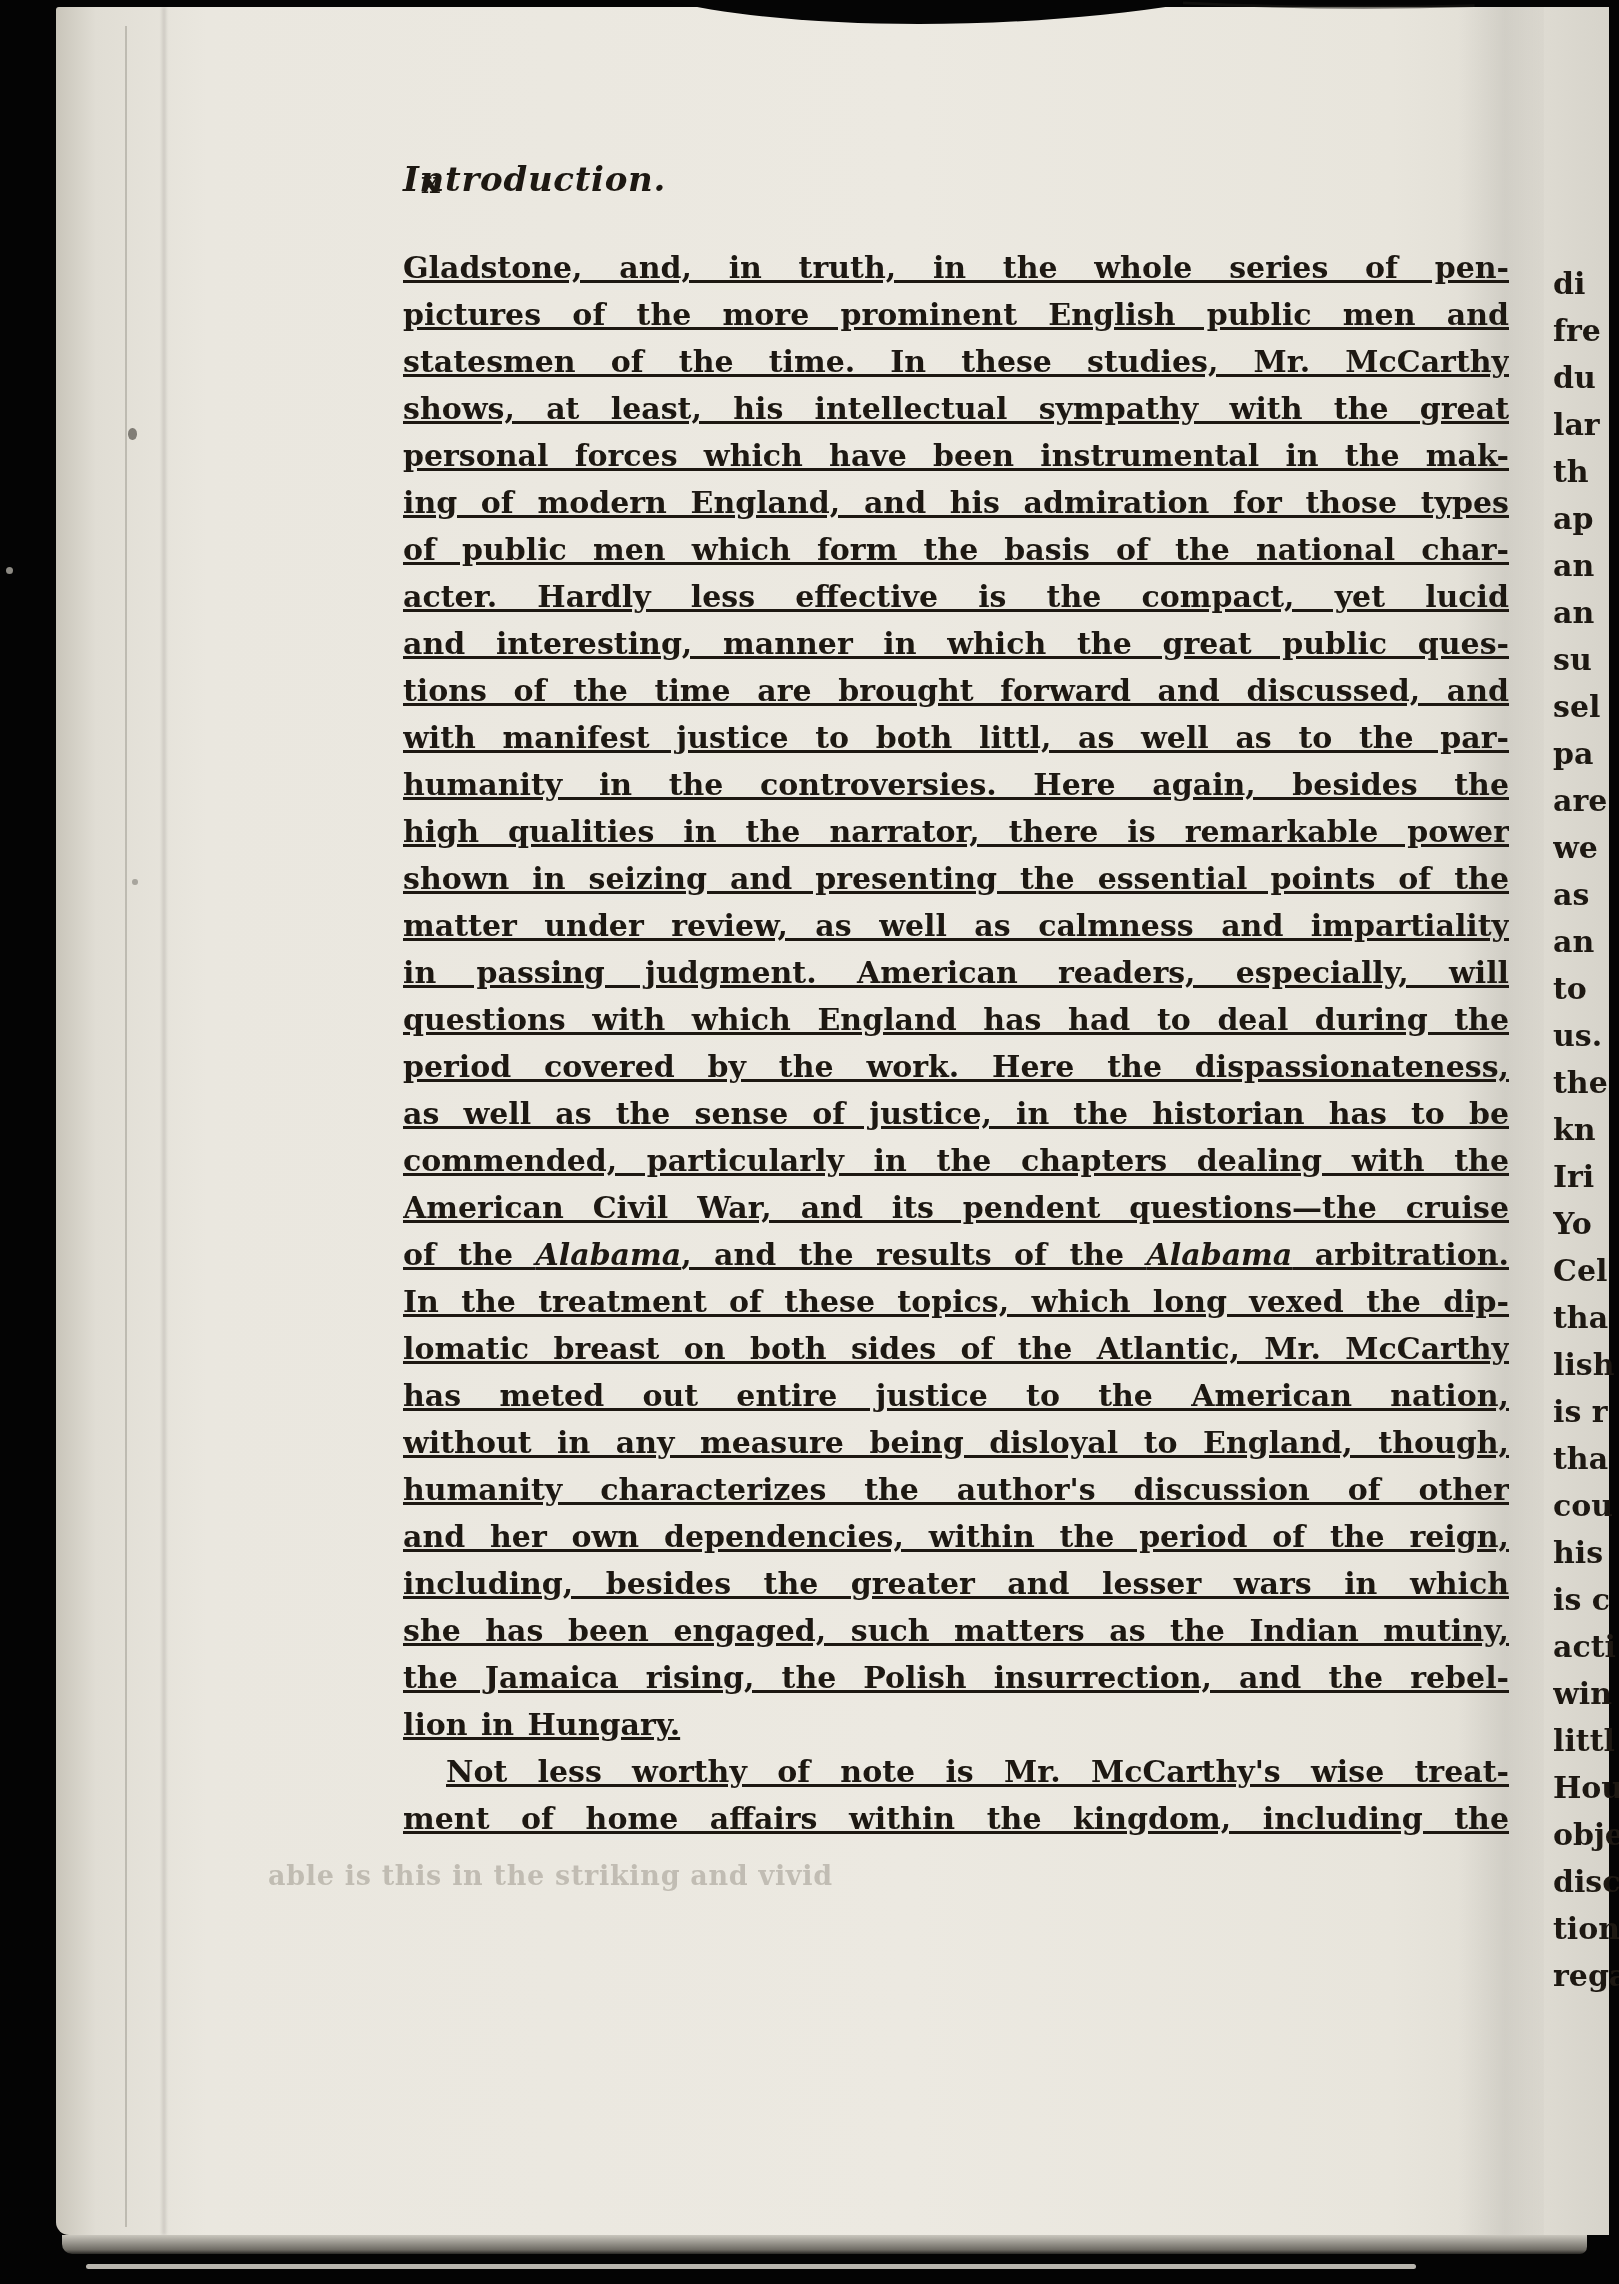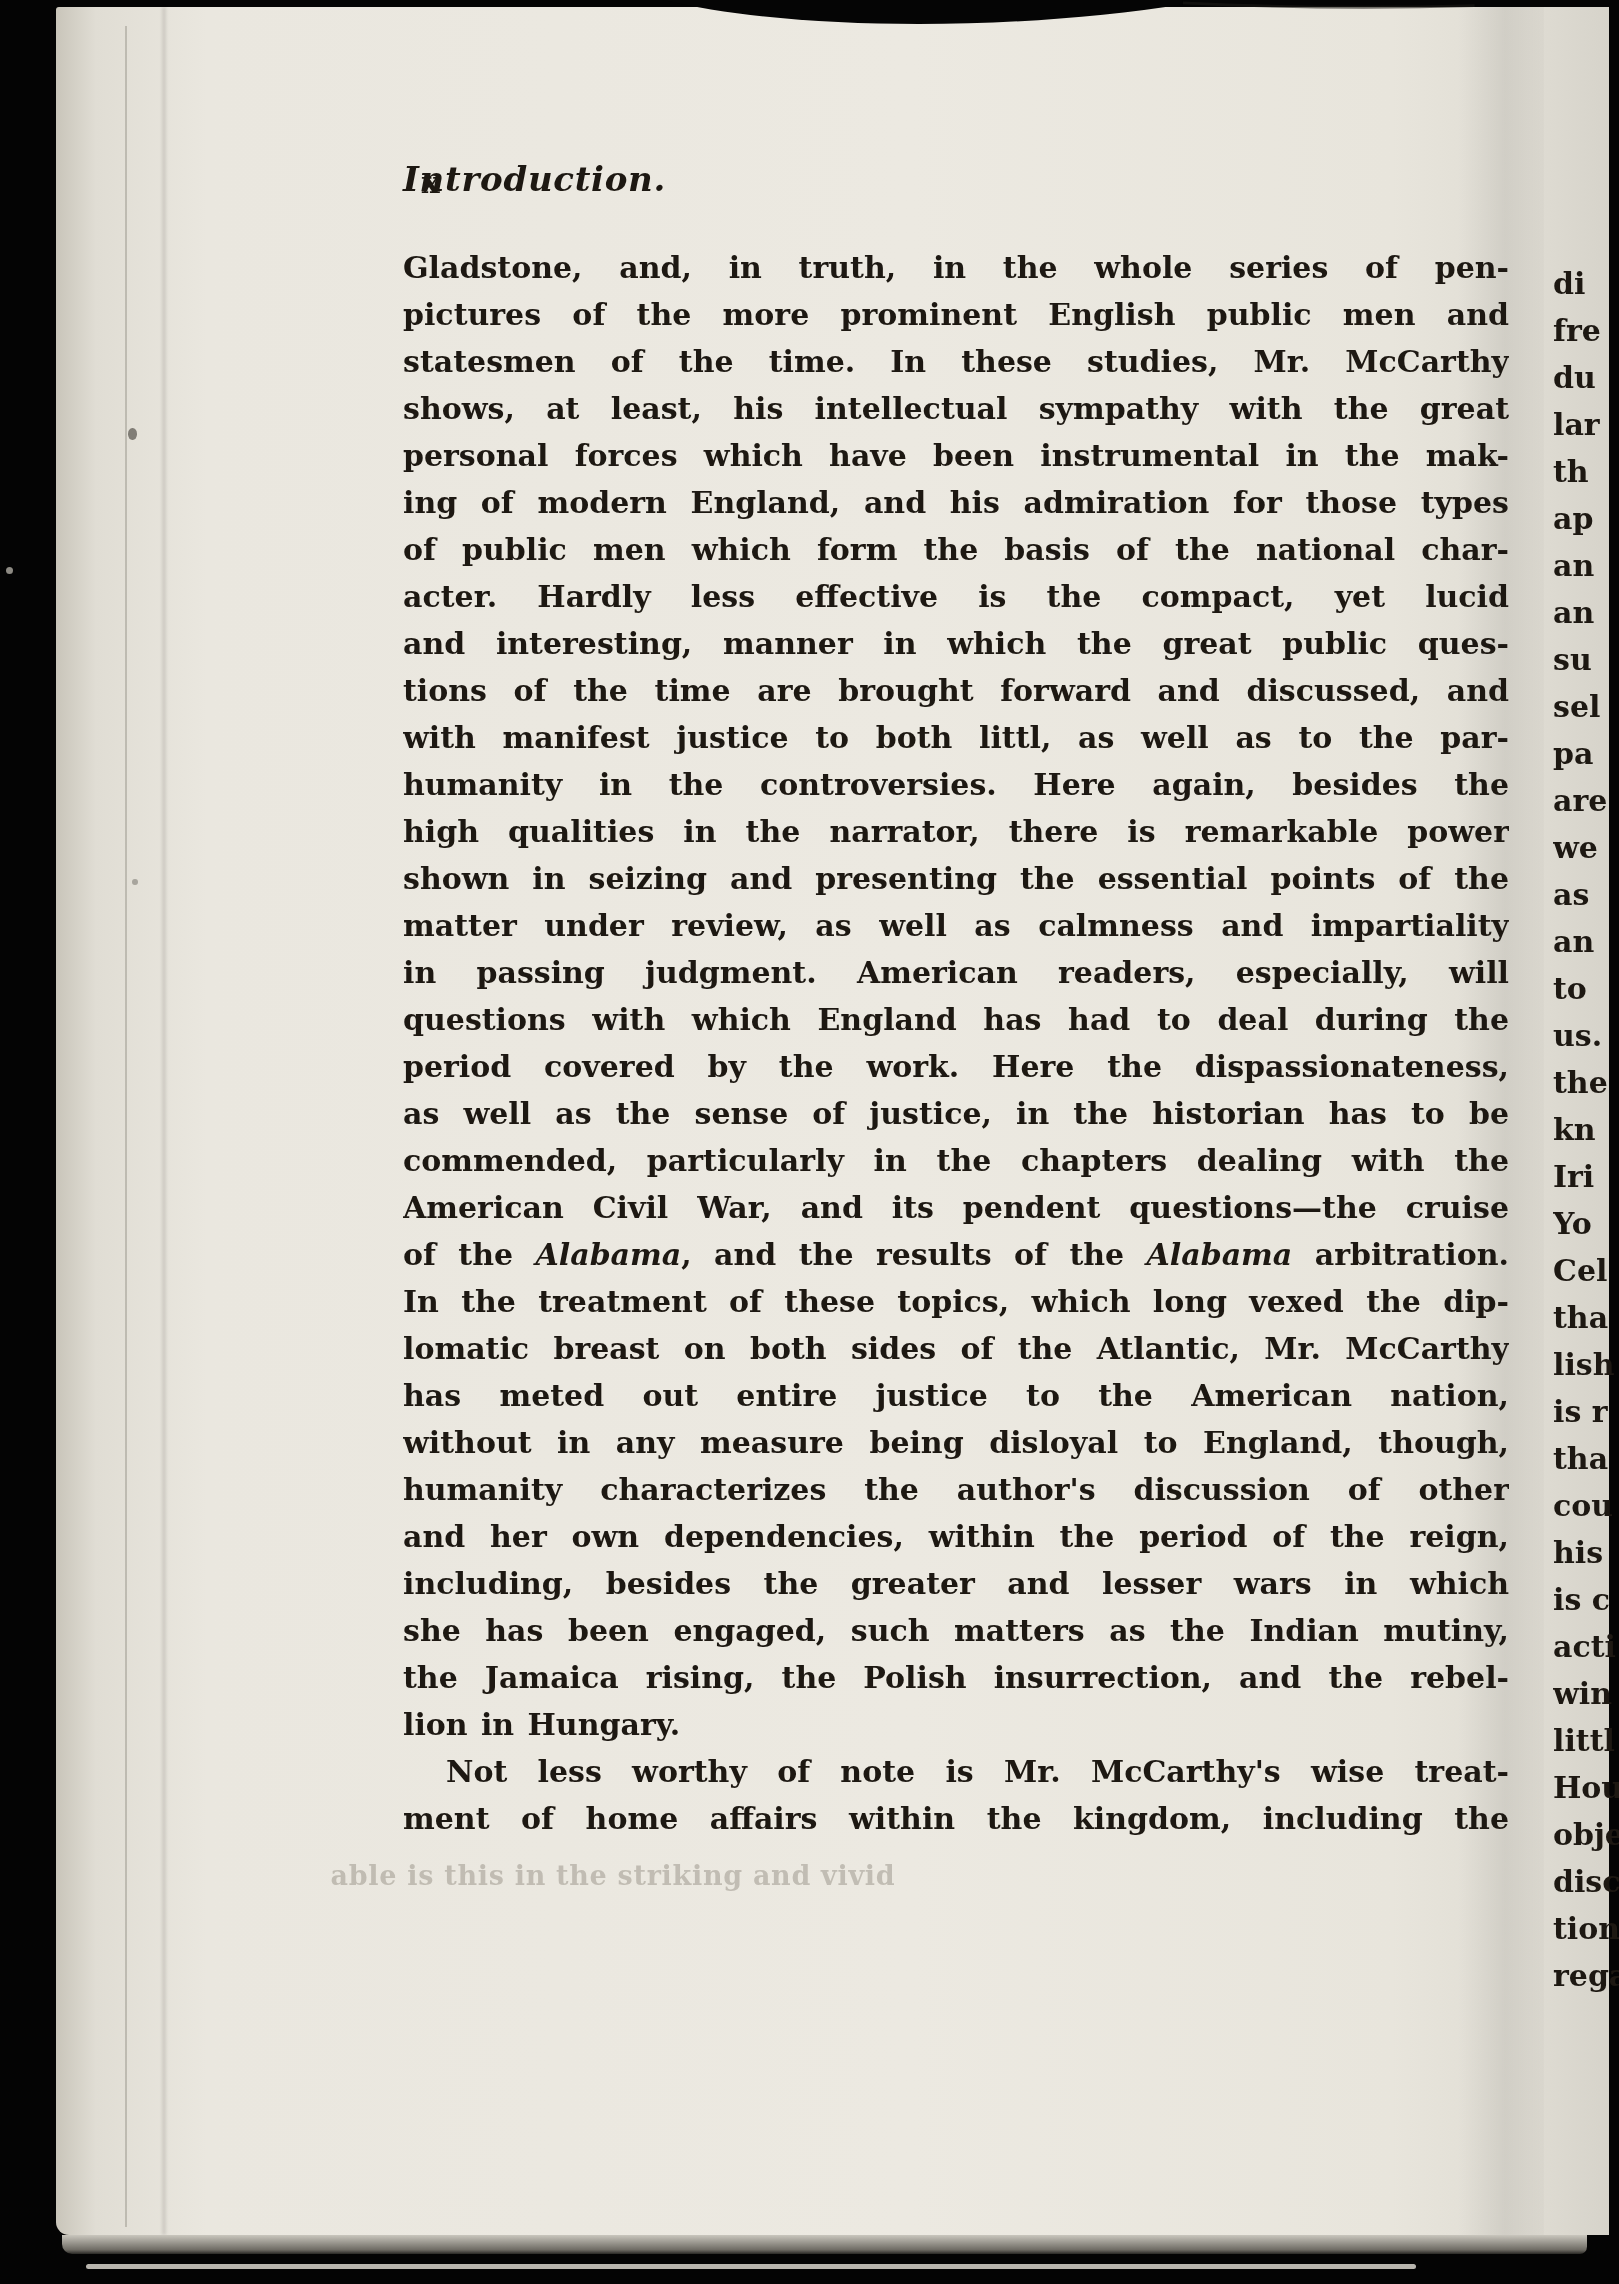--- a/index.html
+++ b/index.html
@@ -73,41 +73,42 @@
     width: 1106px;
     color: var(--ink, #1d1812);
     font-size: 30px; line-height: 47px; font-weight: 600;
     word-spacing: 2.9px;
   }
   .line {
     text-align: justify;
     text-align-last: justify;
     height: 47px;
     overflow: hidden;
+    text-decoration: underline;
   }
   .line.flush { text-align-last: left; }
   .line.indent { text-indent: 43px; }
   .it { font-style: italic; }
 
   .facing {
     position: absolute; left: 1497px; top: 253px;
     width: 121px;
     color: var(--ink, #1d1812);
     font-size: 30px; line-height: 47px; font-weight: 600;
     overflow: hidden;
   }
   .frag { white-space: nowrap; height: 47px; }
 
   .showthrough {
     position: absolute; left: 212px; top: 1853px;
     width: 690px;
     color: #564f41;
     font-size: 27px; font-weight: 600;
     opacity: .28; filter: blur(0.7px);
-    letter-spacing: 0.7px; white-space: nowrap; text-align: center;
+    letter-spacing: 0.7px; white-space: nowrap;
   }
 
   .speck { position: absolute; border-radius: 50%; }
   .s1 { left: 72px; top: 421px; width: 8.6px; height: 11.5px; background: rgba(30,26,20,.5); }
   .s2 { left: 5.8px;  top: 567px; width: 7.2px; height: 7.2px; background: rgba(200,195,185,.7); }
   .s3 { left: 76px; top: 872px; width: 5.8px; height: 5.8px; background: rgba(30,26,20,.3); }
 </style>
 </head>
 <body>
 

